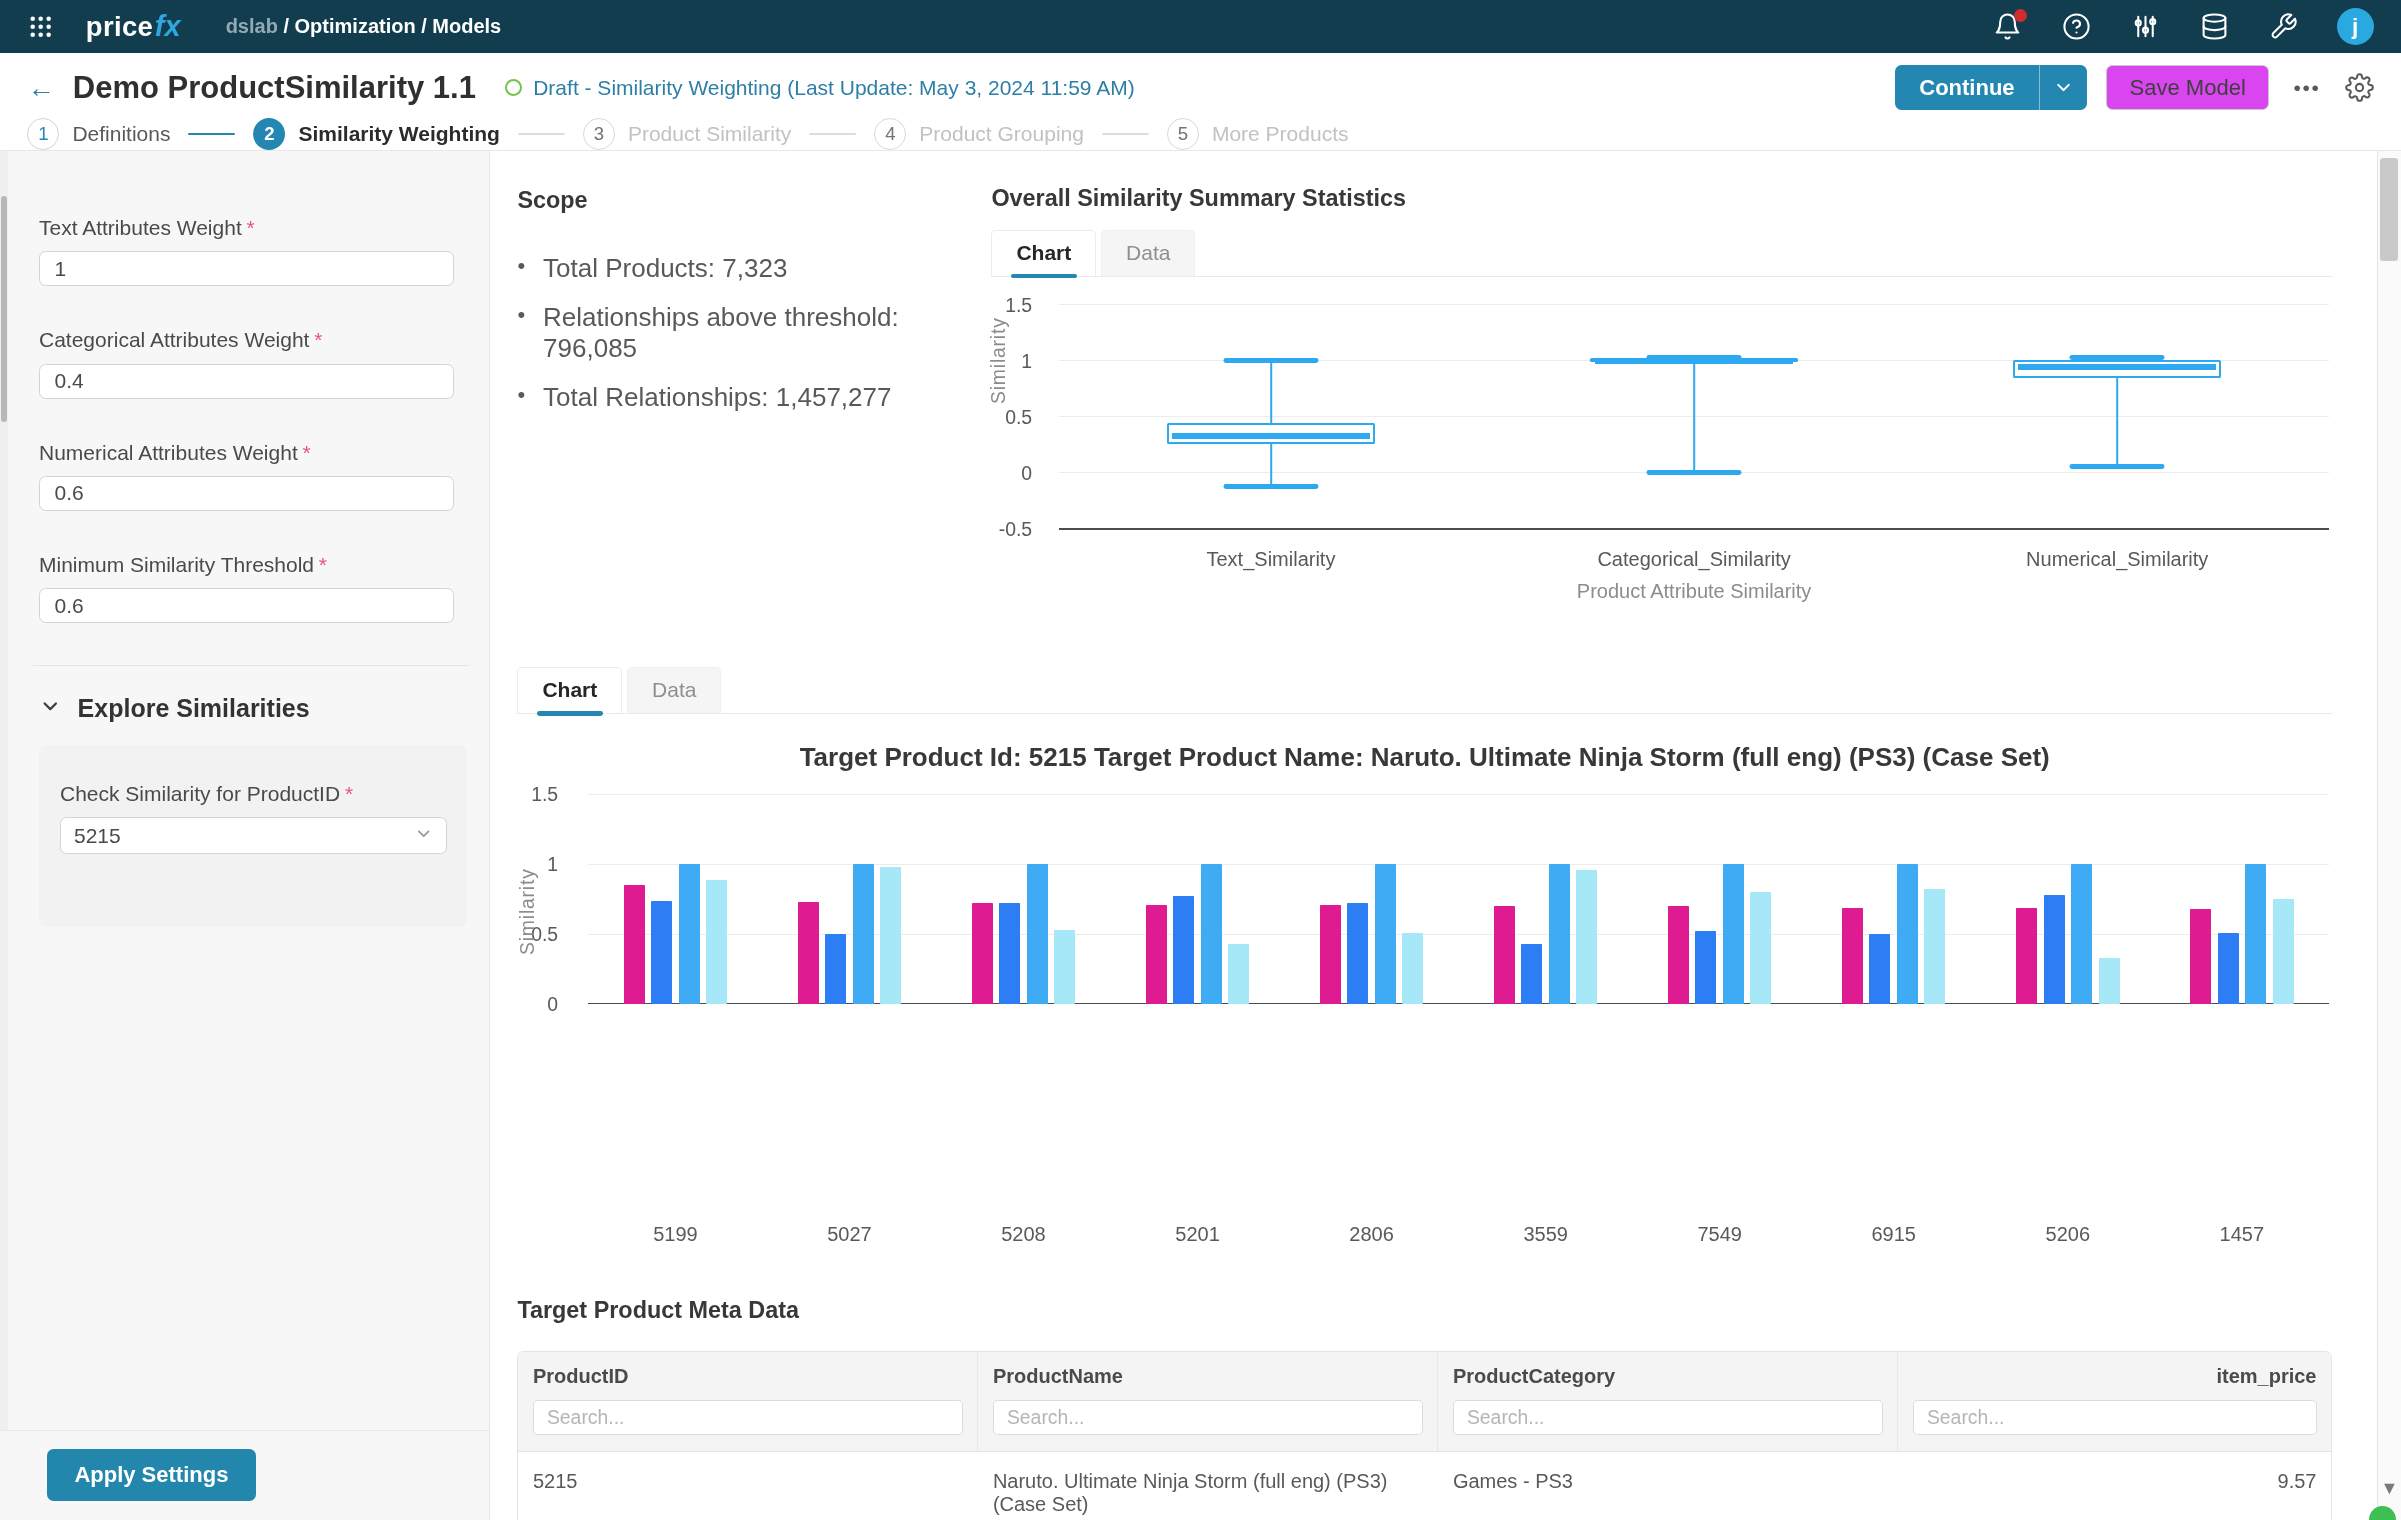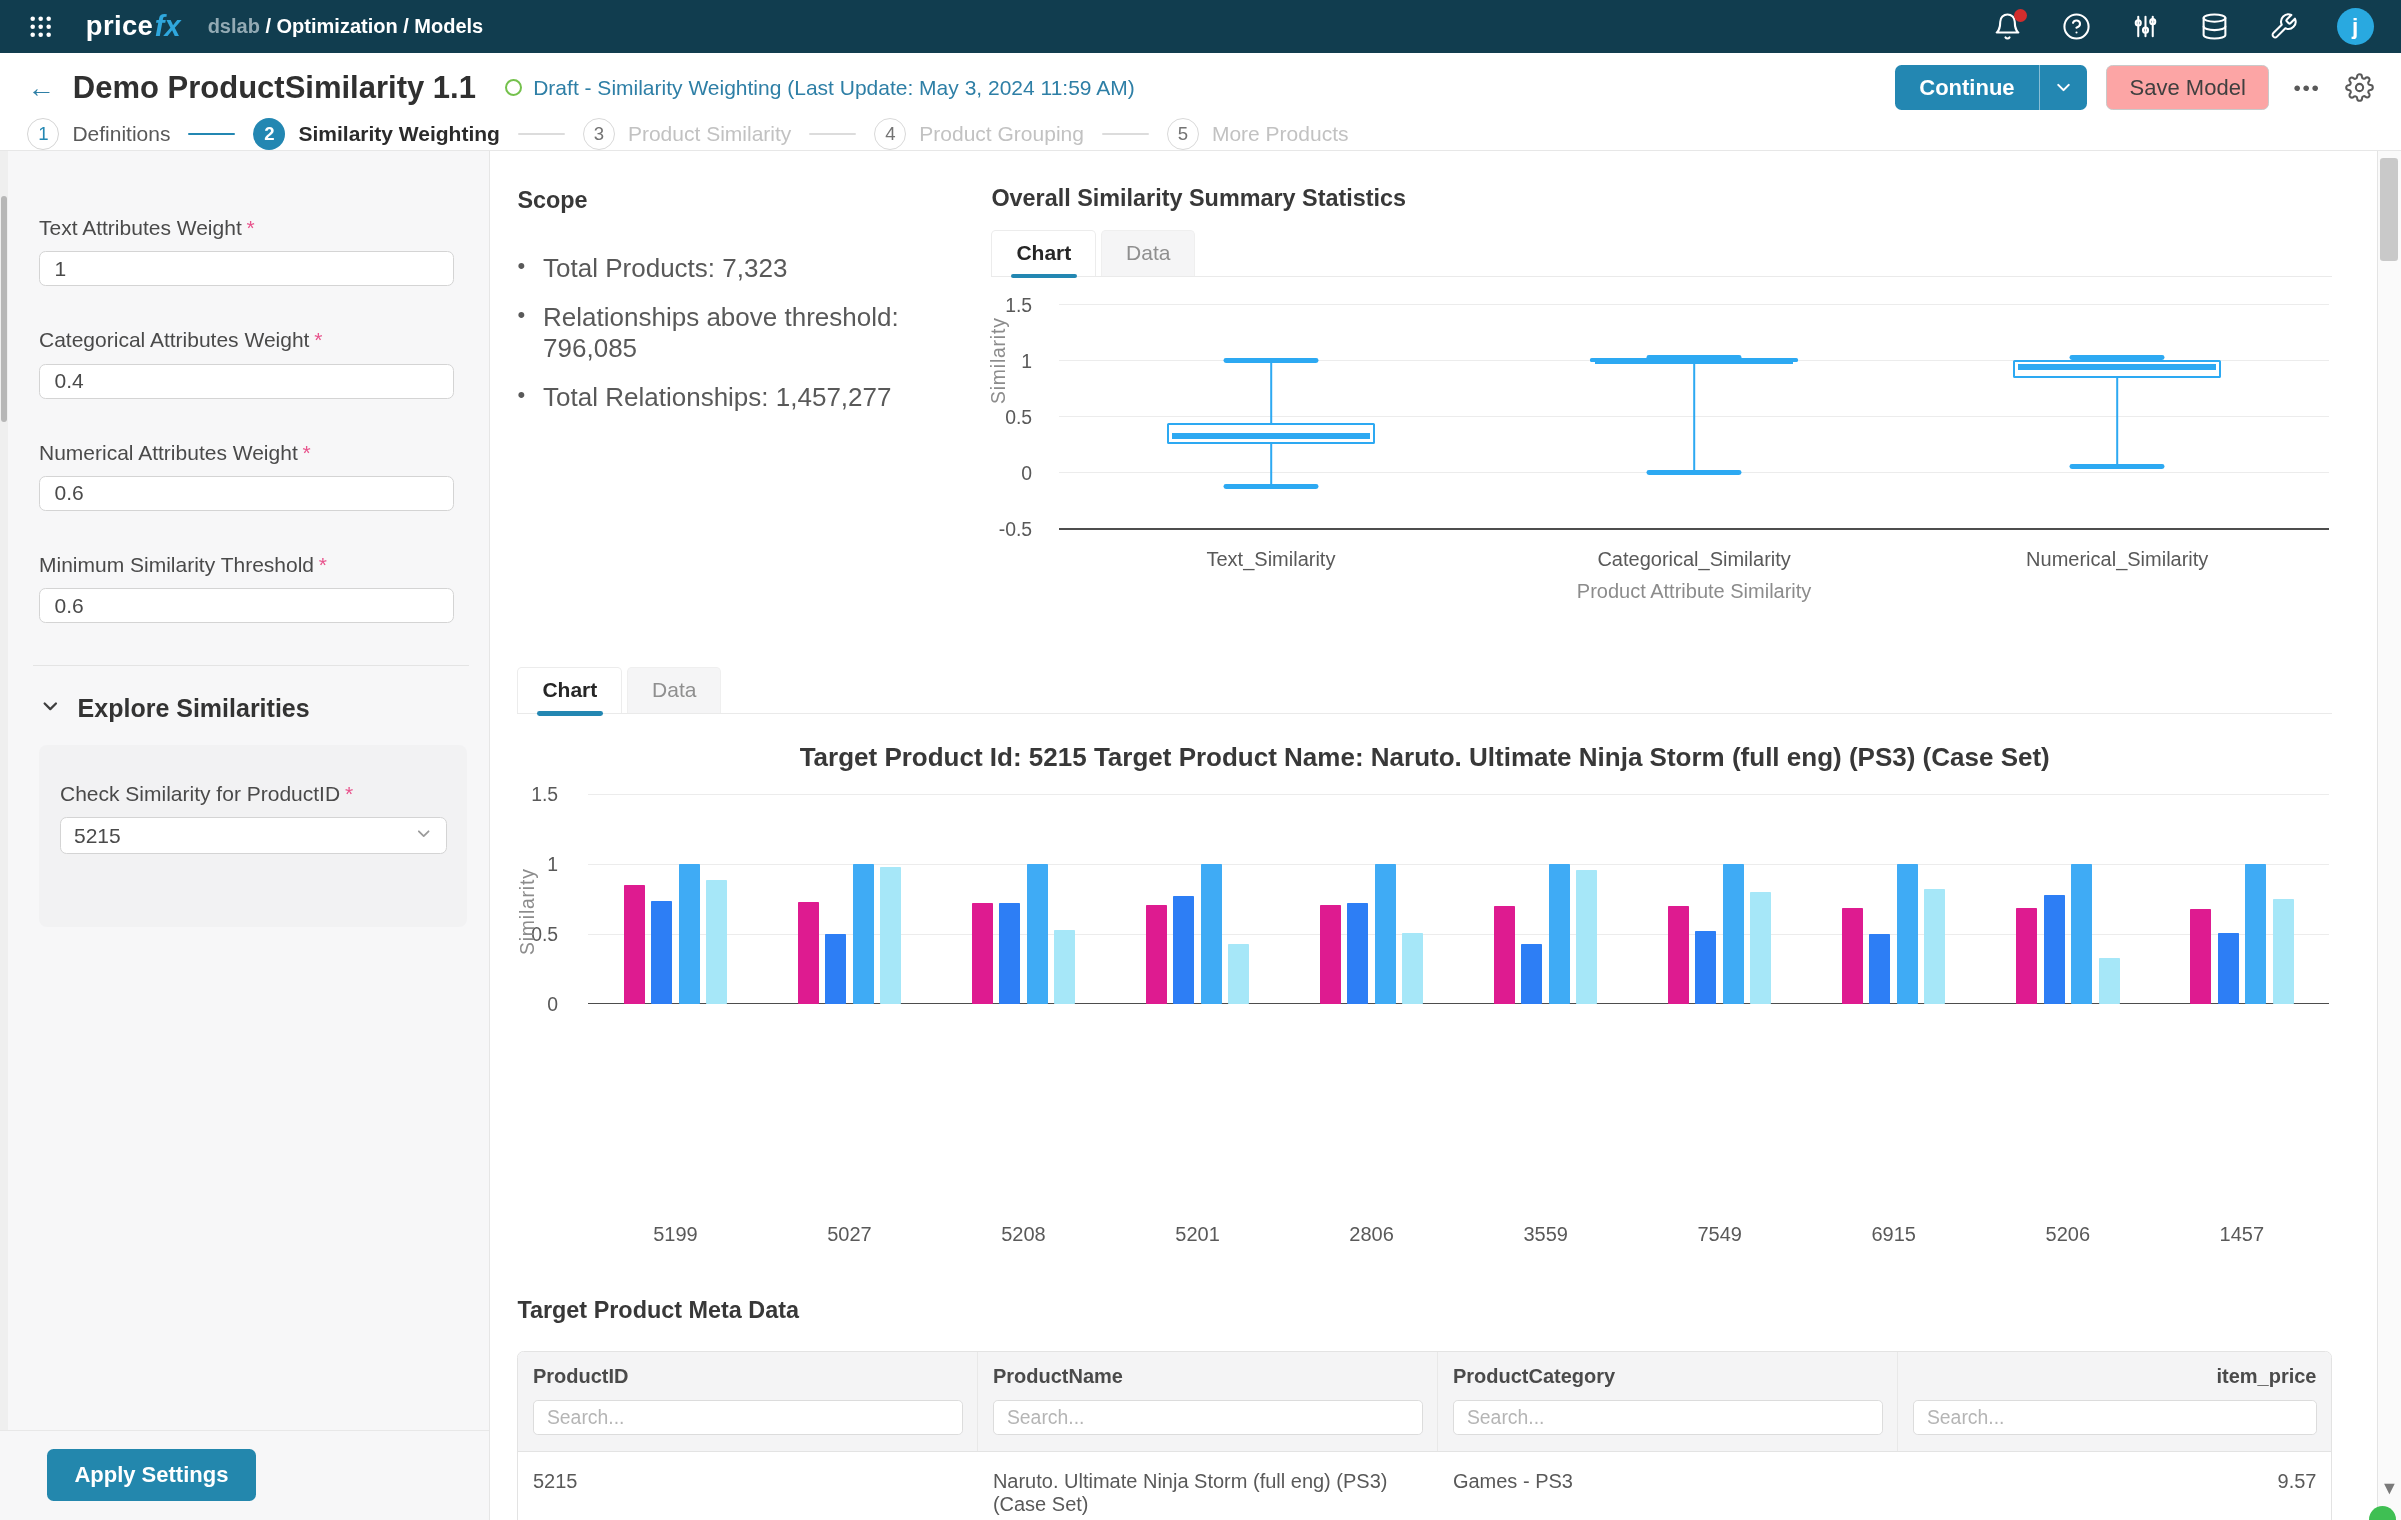--- a/index.html
+++ b/index.html
@@ -3,21 +3,21 @@
 <meta charset="utf-8">
 <style>
   * { margin:0; padding:0; box-sizing:border-box; }
   html,body { width:2401px; height:1521px; overflow:hidden; }
   body { font-family:"Liberation Sans","DejaVu Sans",sans-serif; background:#fff; color:#404040; }
   .app { position:relative; width:2401px; height:1521px; overflow:hidden; }
 
   
   .navbar { height:53px; background:#113d4f; display:flex; align-items:center; padding:0 27.4px; color:#fff; }
   .nav-grid { margin-right:31px; display:flex; align-items:center; cursor:pointer; }
-  .logo { display:flex; align-items:flex-start; margin-right:27px; cursor:pointer; }
+  .logo { display:flex; align-items:center; margin-right:45px; cursor:pointer; }
   .logo-price { font-size:27.4px; font-weight:700; color:#fff; letter-spacing:0.4px; }
   .logo-fx { font-size:29px; font-weight:700; font-style:italic; color:#2fa7dd; margin-left:1.6px; }
   .breadcrumb { font-size:20px; }
   .bc-muted { color:#93aab4; font-weight:600; }
   .bc-rest { color:#fff; font-weight:600; }
   .nav-right { margin-left:auto; display:flex; align-items:center; gap:37px; }
   .nav-icon { position:relative; width:32px; height:32px; display:flex; align-items:center; justify-content:center; cursor:pointer; }
   .nav-icon svg { width:29px; height:29px; stroke:#fff; fill:none; stroke-width:1.7; stroke-linecap:round; stroke-linejoin:round; }
   .badge-dot { position:absolute; top:-1.6px; right:-3.2px; width:13px; height:13px; border-radius:50%; background:#d22d2d; }
   .avatar { width:37px; height:37px; border-radius:50%; background:#29a9e0; color:#fff; font-size:22.6px; font-weight:600; display:flex; align-items:center; justify-content:center; cursor:pointer; }
@@ -27,21 +27,21 @@
   .header-row1 { display:flex; align-items:center; height:47px; }
   .back-arrow { font-size:27.4px; color:#2e7fa6; margin-right:18px; cursor:pointer; }
   .page-title { font-size:31px; font-weight:700; color:#303030; margin-right:29px; }
   .status-circle { width:17px; height:17px; border:2.4px solid #74c14c; border-radius:50%; margin-right:11.3px; flex:0 0 auto; }
   .status-text { font-size:21px; color:#2e7fa6; }
   .header-actions { margin-left:auto; display:flex; align-items:center; gap:19.4px; }
   .btn-continue { display:flex; align-items:stretch; background:#2387b2; border-radius:6.5px; overflow:hidden; cursor:pointer; height:45px; }
   .btn-continue-main { color:#fff; font-size:22px; font-weight:600; display:flex; align-items:center; padding:0 24px; }
   .btn-continue-caret { border-left:0.8px solid rgba(255,255,255,.45); display:flex; align-items:center; padding:0 13px; }
   .btn-continue-caret svg { width:21px; height:21px; stroke:#fff; fill:none; stroke-width:2.4; stroke-linecap:round; stroke-linejoin:round; }
-  .btn-save { height:45px; background:#fca5a5; border:0.8px solid #c9c9c9; border-radius:6.5px; font-size:22px; color:#3f3f3f; padding:0 22.6px; display:flex; align-items:center; cursor:pointer; }
+  .btn-save { height:45px; background:#d946ef; border:0.8px solid #c9c9c9; border-radius:6.5px; font-size:22px; color:#3f3f3f; padding:0 22.6px; display:flex; align-items:center; cursor:pointer; }
   .more-dots { font-size:21px; color:#595959; letter-spacing:1.6px; cursor:pointer; padding:0 4.8px; }
   .gear-btn { cursor:pointer; display:flex; }
   .gear-btn svg { width:29px; height:29px; stroke:#595959; fill:none; stroke-width:1.7; stroke-linecap:round; stroke-linejoin:round; }
 
   
   .stepper { display:flex; align-items:center; height:42px; margin-top:1.6px; }
   .step { display:flex; align-items:center; }
   .step-circle { width:32px; height:32px; border-radius:50%; display:flex; align-items:center; justify-content:center; font-size:18.6px; flex:0 0 auto; }
   .step-label { margin-left:13px; font-size:21px; }
   .step-done .step-circle { border:1.6px solid #d5d5d5; color:#2387b2; background:#fff; }

